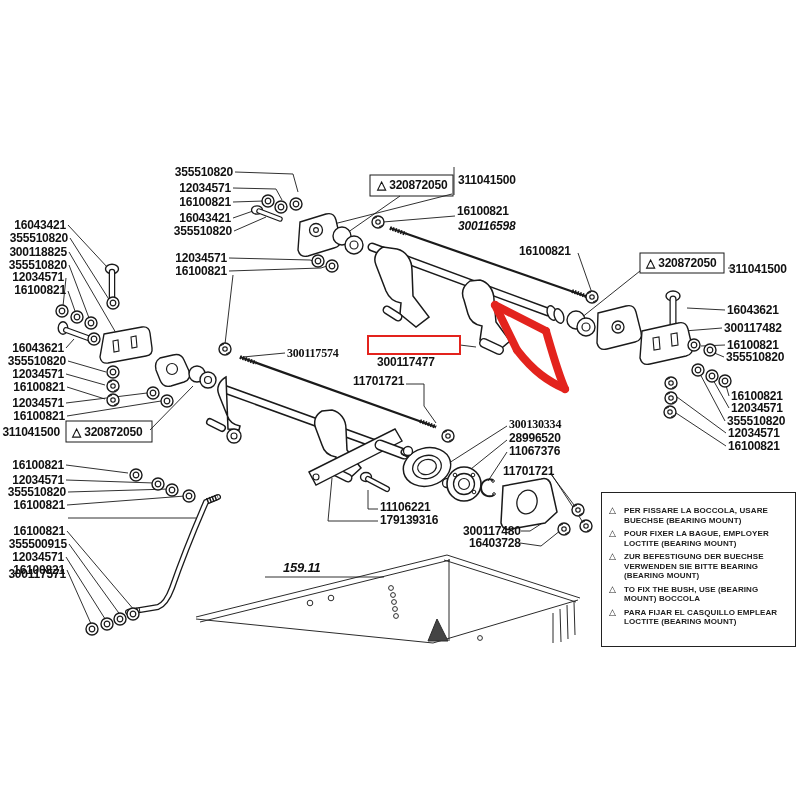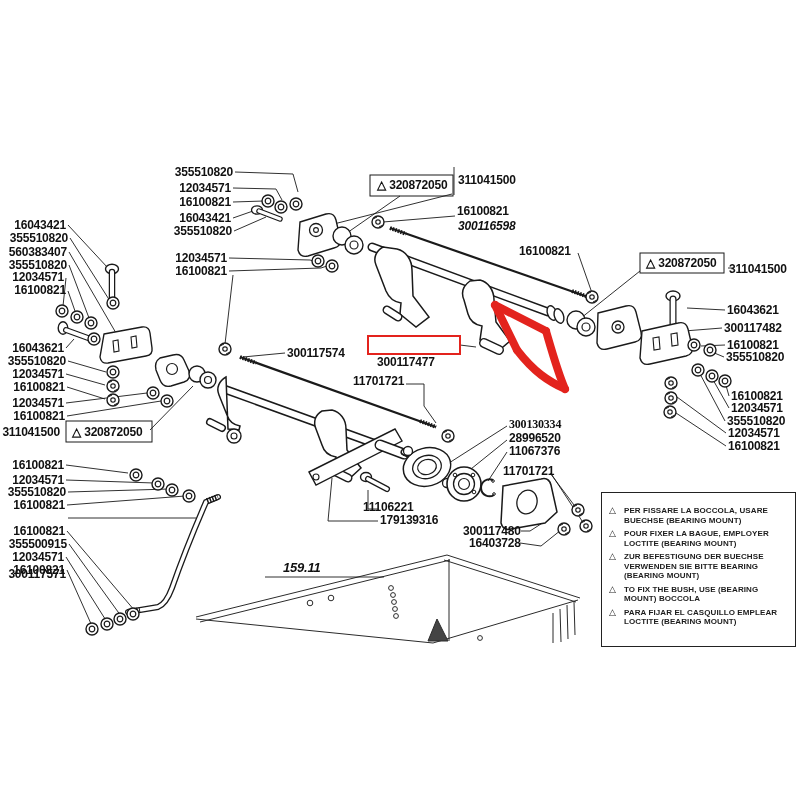--- a/index.html
+++ b/index.html
@@ -248,21 +248,21 @@
     <path d="M495,305 L517,350"></path>
     <path d="M495,305 L546,331"></path>
     <path d="M517,350 C534,372 548,381 565,389"></path>
     <path d="M546,331 C553,355 558,373 565,389"></path>
   </g>
 </svg>
 
 <div id="labels-layer">
       <div class="plabel end" style="right: 734px; top: 218px;">16043421</div>
       <div class="plabel end" style="right: 732px; top: 231px;">355510820</div>
-      <div class="plabel end" style="right: 733px; top: 245px;">560383407</div>
+      <div class="plabel end" style="right: 733px; top: 245px;">300118825</div>
       <div class="plabel end" style="right: 733px; top: 258px;">355510820</div>
       <div class="plabel end" style="right: 736px; top: 270px;">12034571</div>
       <div class="plabel end" style="right: 734px; top: 283px;">16100821</div>
       <div class="plabel end" style="right: 736px; top: 341px;">16043621</div>
       <div class="plabel end" style="right: 734px; top: 354px;">355510820</div>
       <div class="plabel end" style="right: 736px; top: 367px;">12034571</div>
       <div class="plabel end" style="right: 735px; top: 380px;">16100821</div>
       <div class="plabel end" style="right: 736px; top: 396px;">12034571</div>
       <div class="plabel end" style="right: 735px; top: 409px;">16100821</div>
       <div class="plabel end" style="right: 740px; top: 425px;">311041500</div>
@@ -292,28 +292,28 @@
       <div class="plabel" style="left: 729px; top: 262px;">311041500</div>
       <div class="plabel" style="left: 727px; top: 303px;">16043621</div>
       <div class="plabel" style="left: 724px; top: 321px;">300117482</div>
       <div class="plabel" style="left: 727px; top: 338px;">16100821</div>
       <div class="plabel" style="left: 726px; top: 350px;">355510820</div>
       <div class="plabel" style="left: 731px; top: 389px;">16100821</div>
       <div class="plabel" style="left: 731px; top: 401px;">12034571</div>
       <div class="plabel" style="left: 727px; top: 414px;">355510820</div>
       <div class="plabel" style="left: 728px; top: 426px;">12034571</div>
       <div class="plabel" style="left: 728px; top: 439px;">16100821</div>
-      <div class="plabel" style="left: 287px; top: 346px;">300117574</div>
+      <div class="plabel" style="left: 287px; top: 346px; font-family: Liberation Serif, serif;">300117574</div>
       <div class="plabel" style="left: 377px; top: 355px;">300117477</div>
       <div class="plabel" style="left: 353px; top: 374px;">11701721</div>
       <div class="plabel" style="left: 509px; top: 417px; font-family: Liberation Serif, serif;">300130334</div>
       <div class="plabel" style="left: 509px; top: 431px;">28996520</div>
       <div class="plabel" style="left: 509px; top: 444px;">11067376</div>
       <div class="plabel" style="left: 503px; top: 464px;">11701721</div>
-      <div class="plabel" style="left: 363px; top: 500px;">11106221</div>
+      <div class="plabel" style="left: 380px; top: 500px;">11106221</div>
       <div class="plabel" style="left: 380px; top: 513px;">179139316</div>
       <div class="plabel" style="left: 463px; top: 524px;">300117480</div>
       <div class="plabel" style="left: 469px; top: 536px;">16403728</div>
       <div class="plabel italic" style="left: 283px; top: 561px;">159.11</div>
     </div>
 
 <div class="legend">
   <div id="legend-items">
         <div class="legend-item">
           <span class="legend-marker">△</span>

